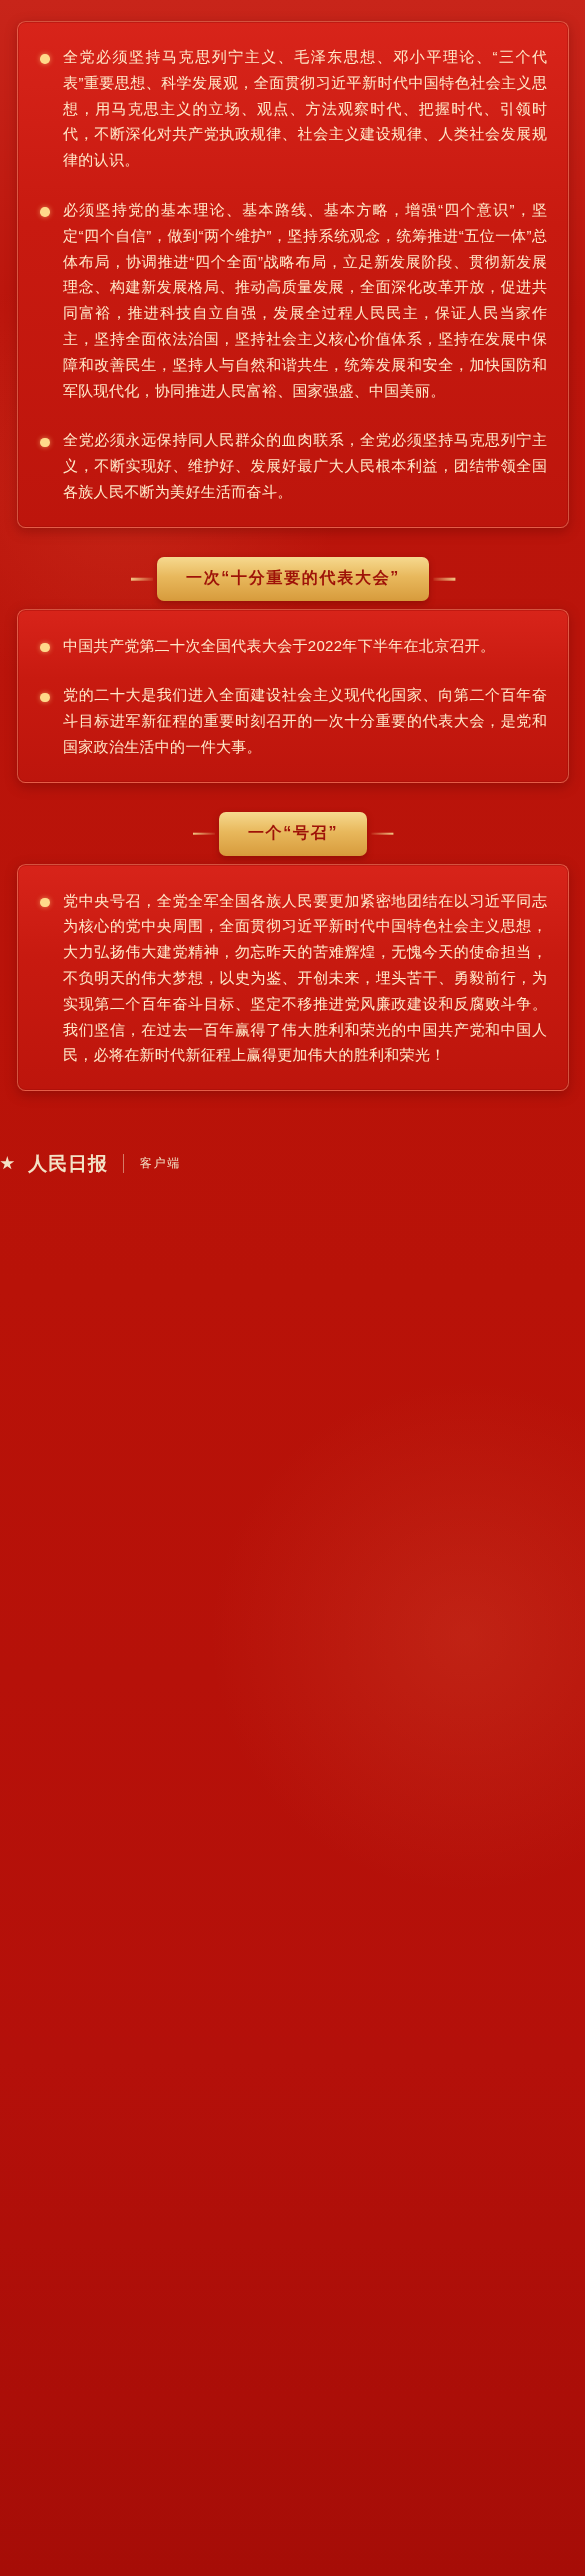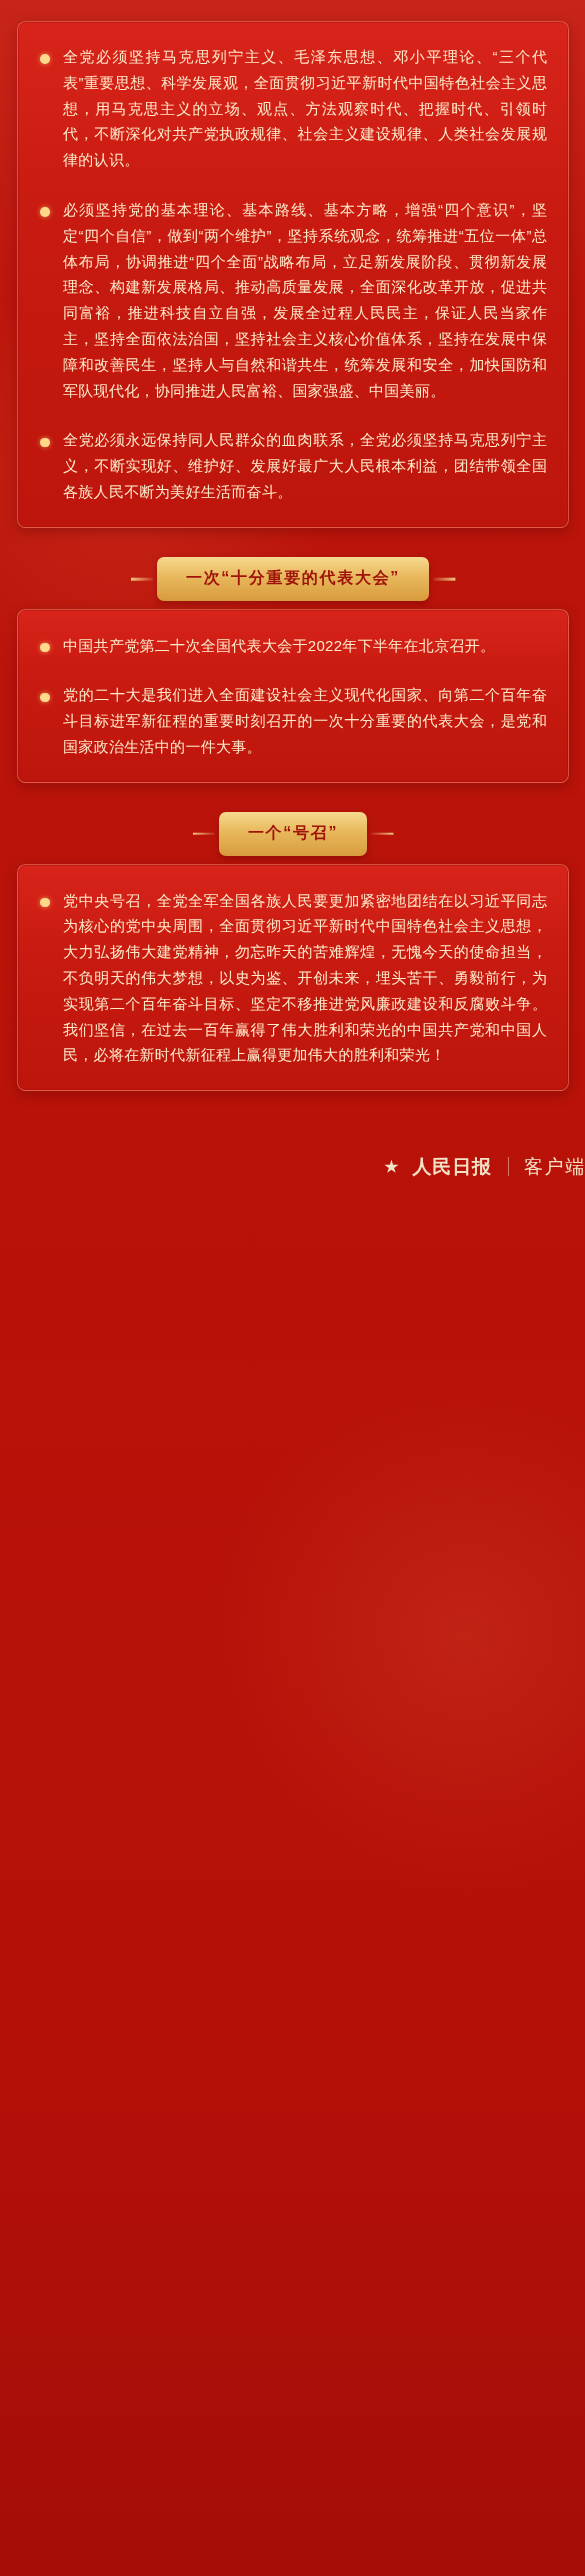--- a/index.html
+++ b/index.html
@@ -117,21 +117,21 @@
   .ribbon::before { left: -26px; }
   .ribbon::after { right: -26px; transform: translateY(-50%) scaleX(-1); }
 
   .footer {
     position: relative;
     z-index: 2;
     margin-top: 40px;
     padding: 22.4px 0 29px 0;
     display: flex;
     align-items: center;
-    justify-content: flex-end;
+    justify-content: flex-start;
     gap: 10.3px;
   }
   .footer .rm-logo {
     display: flex;
     align-items: center;
     gap: 2.6px;
   }
   .footer .rm-logo .glyph {
     color: #f3e2c6;
     font-size: 19px;
@@ -149,21 +149,21 @@
     margin-right: 3.4px;
   }
   .footer .divider {
     width: 0.9px;
     height: 19px;
     background: rgba(243,226,198,0.5);
     margin: 0 5.2px;
   }
   .footer .client-label {
     color: #f3e2c6;
-    font-size: 19px;
+    font-size: 12px;
     letter-spacing: 1.7px;
     font-weight: normal;
   }
 
   .top-pad { height: 20.7px; }
 </style>
 </head>
 <body>
 
 <div class="page">

